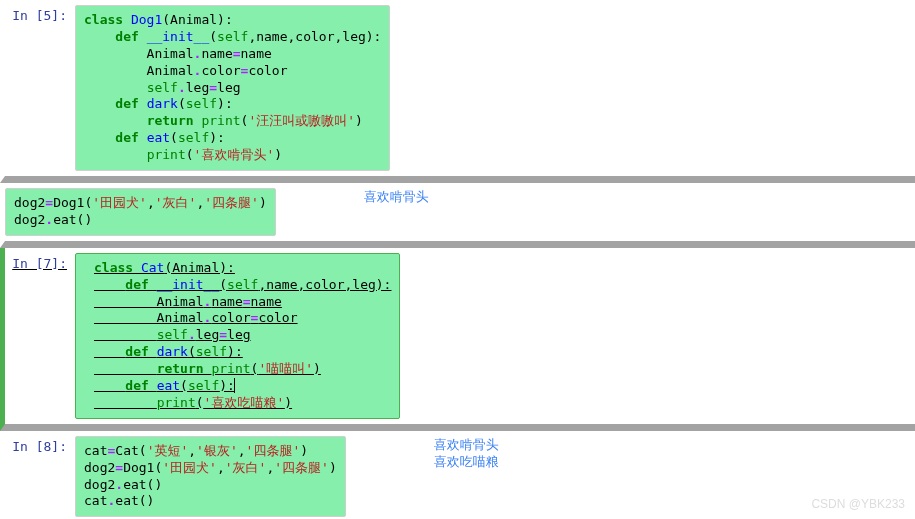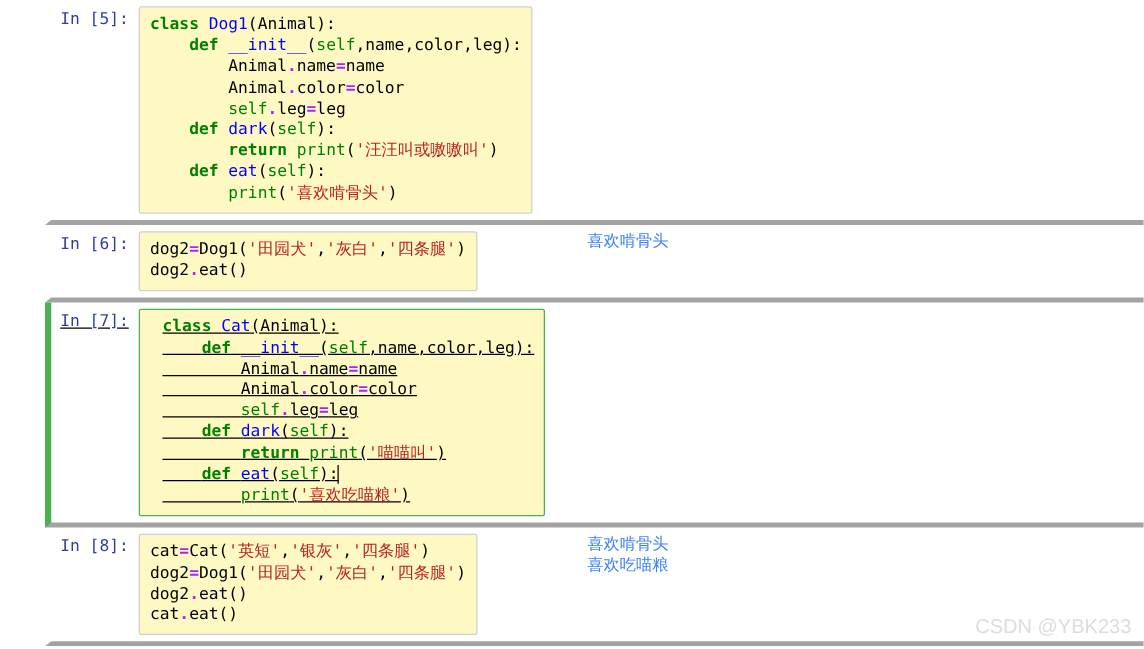--- a/index.html
+++ b/index.html
@@ -1,34 +1,34 @@
 <!DOCTYPE html>
 <html><head>
 <meta charset="utf-8">
 <style>
 * { margin: 0; padding: 0; box-sizing: border-box; }
 body { font-family: Menlo, Consolas, "DejaVu Sans Mono", monospace; font-size: 13px; background: #fff; line-height: 1.3; }
-.cell { display: flex; border-bottom: 4px solid #a3a3a3; margin-left: 36px; }
+.cell { display: flex; border-bottom: 7px solid #a3a3a3; }
 .cell.code-cell { border-left: 5px solid transparent; padding: 2px 0; }
 .cell.active-green { border-left-color: #4caf50; }
 .prompt { width: 70px; text-align: right; padding: 6px 8px 6px 0; color: #303F9F; font-family: Menlo, Consolas, monospace; font-size: 13px; flex-shrink: 0; }
 .prompt-out { color: #333; visibility: hidden; }
-.input-area { flex: 1; border: 1px solid #cfcfcf; border-radius: 2px; background: #fef9c3; padding: 6px 8px; margin: 3px 10px 3px 0; white-space: pre; font-family: Menlo, Consolas, "DejaVu Sans Mono", monospace; position: relative; }
+.input-area { flex: 1; border: 1px solid #cfcfcf; border-radius: 2px; background: #86efac; padding: 6px 8px; margin: 3px 10px 3px 0; white-space: pre; font-family: Menlo, Consolas, "DejaVu Sans Mono", monospace; position: relative; }
 .input-area.green-border { border-color: #4caf50; padding-left: 18px; }
 .output-row { display: flex; }
 .output-area { flex: 1; padding: 4px 8px 8px 8px; white-space: pre; font-family: Menlo, Consolas, "DejaVu Sans Mono", monospace; color: #3b82f6; }
 .kw { color: #008000; font-weight: bold; }
 .nm { color: #0000FF; }
 .fn { color: #0000FF; }
 .op { color: #AA22FF; font-weight: bold; }
 .pn { color: #000; }
 .bi { color: #008000; }
 .st { color: #BA2121; }
 .cursor { border-left: 1px solid #000; margin-left: -1px; }
-.watermark { position: fixed; bottom: 6px; right: 10px; color: #ddd; font-size: 16px; font-family: sans-serif; }
+.watermark { position: fixed; bottom: 6px; right: 10px; color: #ddd; font-size: 12px; font-family: sans-serif; }
 </style>
 </head>
 <body>
 
 <div id="notebook">
     <div class="cell code-cell">
       <div style="display: flex;">
         <div class="prompt">In  [5]:</div>
         <div class="input-area"><span class="kw">class </span><span class="nm">Dog1</span><span class="pn">(Animal):</span><span class="pn">
     </span><span class="kw">def </span><span class="fn">__init__</span><span class="pn">(</span><span class="bi">self</span><span class="pn">,name,color,leg):</span><span class="pn">
@@ -36,21 +36,20 @@
         Animal</span><span class="op">.</span><span class="pn">color</span><span class="op">=</span><span class="pn">color
         </span><span class="bi">self</span><span class="op">.</span><span class="pn">leg</span><span class="op">=</span><span class="pn">leg
     </span><span class="kw">def </span><span class="nm">dark</span><span class="pn">(</span><span class="bi">self</span><span class="pn">):
         </span><span class="kw">return </span><span class="bi">print</span><span class="pn">(</span><span class="st">'汪汪叫或嗷嗷叫'</span><span class="pn">)
     </span><span class="kw">def </span><span class="nm">eat</span><span class="pn">(</span><span class="bi">self</span><span class="pn">):
         </span><span class="bi">print</span><span class="pn">(</span><span class="st">'喜欢啃骨头'</span><span class="pn">)</span></div>
       </div>
     </div>
     <div class="cell code-cell">
       <div style="display: flex;">
-        <div class="prompt">In  [6]:</div>
         <div class="input-area"><span class="pn">dog2</span><span class="op">=</span><span class="pn">Dog1(</span><span class="st">'田园犬'</span><span class="pn">,</span><span class="st">'灰白'</span><span class="pn">,</span><span class="st">'四条腿'</span><span class="pn">)
 dog2</span><span class="op">.</span><span class="pn">eat()</span></div>
       </div>
       <div class="output-row">
         <div class="prompt prompt-out"> </div>
         <div class="output-area">喜欢啃骨头</div>
       </div>
     </div>
     <div class="cell code-cell active-green">
       <div style="display: flex; text-decoration: underline;">

